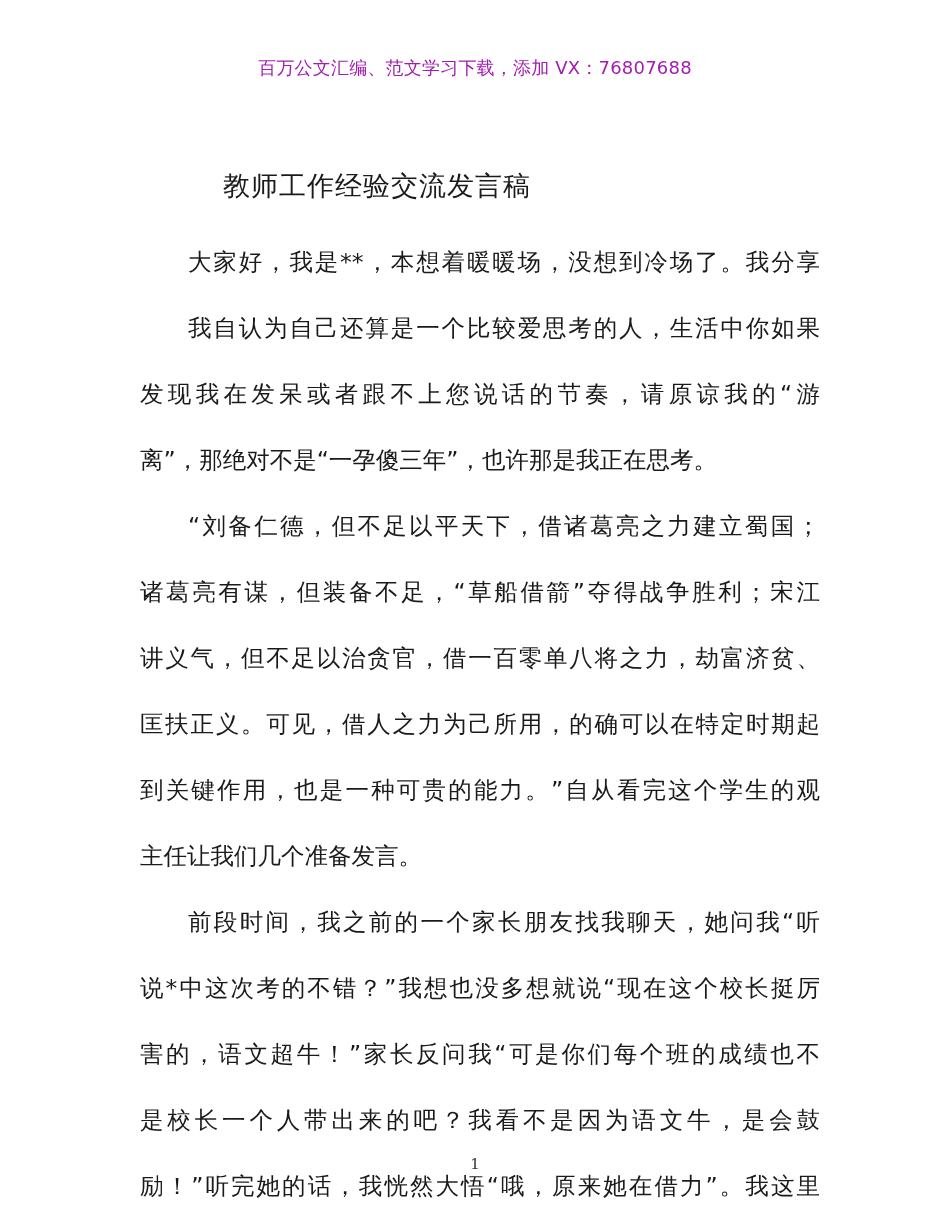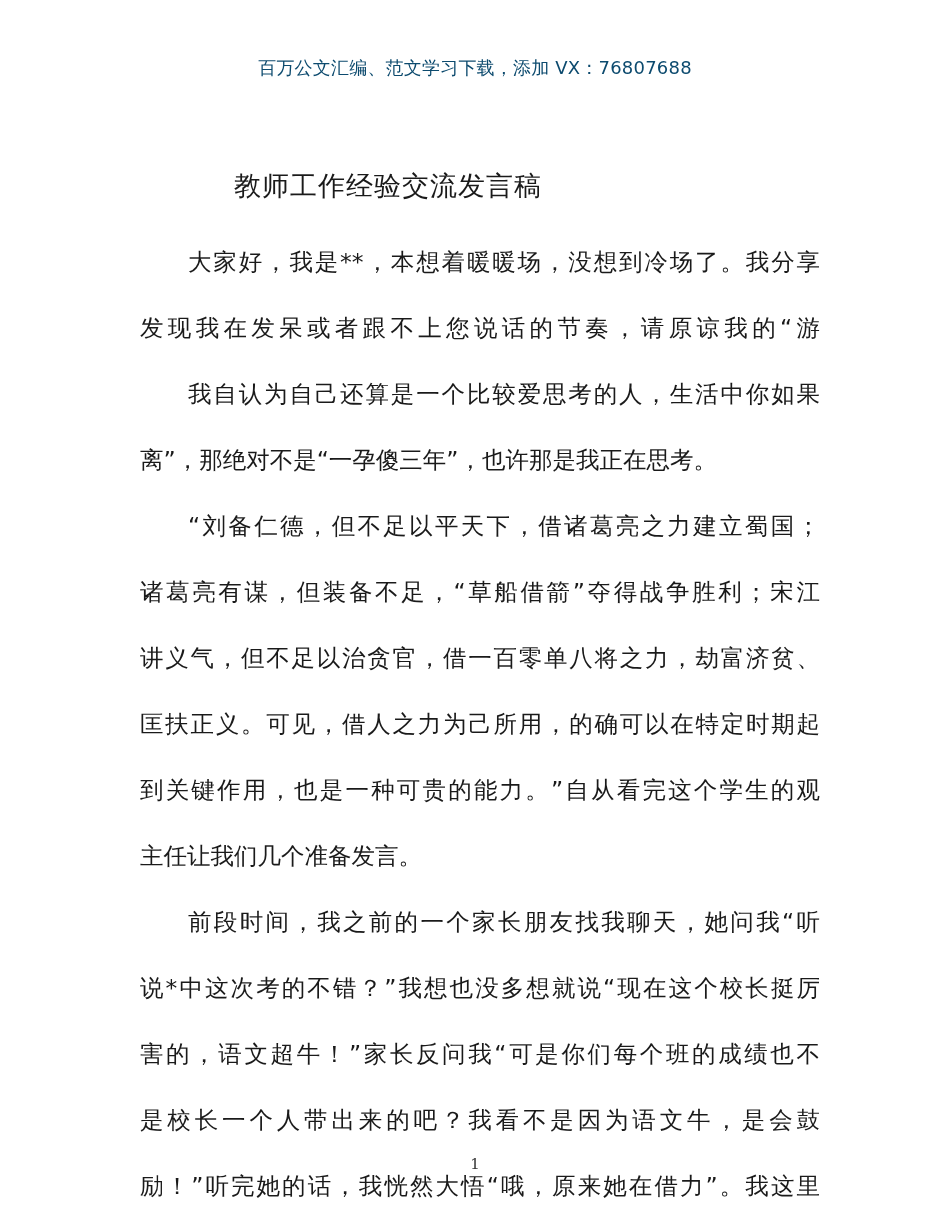--- a/index.html
+++ b/index.html
@@ -1,21 +1,21 @@
 <!DOCTYPE html>
 <html><head>
 <meta charset="utf-8">
 <style>
   html, body { margin:0; padding:0; background:#ffffff; }
   body { width:950px; height:1230px; position:relative; overflow:hidden;
          font-family:"DejaVu Sans", "Liberation Sans", sans-serif; color:#1a1a1a; }
   .header { position:absolute; top:56px; left:0; width:950px; text-align:center;
-            font-size:18px; color:#0c4a6e; letter-spacing:0.2px; }
+            font-size:18px; color:#a21caf; letter-spacing:0.2px; }
   .title { position:absolute; top:168px; left:0; width:754px; text-align:center;
-           font-size:27px; color:#1a1a1a; letter-spacing:1px;padding-left:11px; }
+           font-size:27px; color:#1a1a1a; letter-spacing:1px; }
   .body { position:absolute; top:222px; left:140px; width:680px; }
   .para { margin:0 0 10px 0; }
   .line { display:block; height:48px; line-height:44px; font-size:23.5px;
           white-space:nowrap; text-align:justify; text-align-last:justify;margin-top:18px; }
   .line.last { text-align-last:left; }
   .line.first { padding-left:48px; }
   .pagenum { position:absolute; top:1155px; left:0; width:950px; text-align:center;
              font-family:"DejaVu Serif", "Liberation Serif", serif; font-size:15px; color:#333; }
 </style>
 </head>
@@ -23,22 +23,22 @@
 
 <div class="header">百万公文汇编、范文学习下载，添加 VX：76807688</div>
 
 <div class="title">教师工作经验交流发言稿</div>
 
 <div class="body">
   <div class="para">
     <span class="line first">大家好，我是**，本想着暖暖场，没想到冷场了。我分享</span>
   </div>
   <div class="para">
+    <span class="line first">我自认为自己还算是一个比较爱思考的人，生活中你如果</span>
     <span class="line">发现我在发呆或者跟不上您说话的节奏，请原谅我的“游</span>
-    <span class="line first">我自认为自己还算是一个比较爱思考的人，生活中你如果</span>
     <span class="line last">离”，那绝对不是“一孕傻三年”，也许那是我正在思考。</span>
   </div>
   <div class="para">
     <span class="line first">“刘备仁德，但不足以平天下，借诸葛亮之力建立蜀国；</span>
     <span class="line">诸葛亮有谋，但装备不足，“草船借箭”夺得战争胜利；宋江</span>
     <span class="line">讲义气，但不足以治贪官，借一百零单八将之力，劫富济贫、</span>
     <span class="line">匡扶正义。可见，借人之力为己所用，的确可以在特定时期起</span>
     <span class="line">到关键作用，也是一种可贵的能力。”自从看完这个学生的观</span>
     <span class="line last">主任让我们几个准备发言。</span>
   </div>

